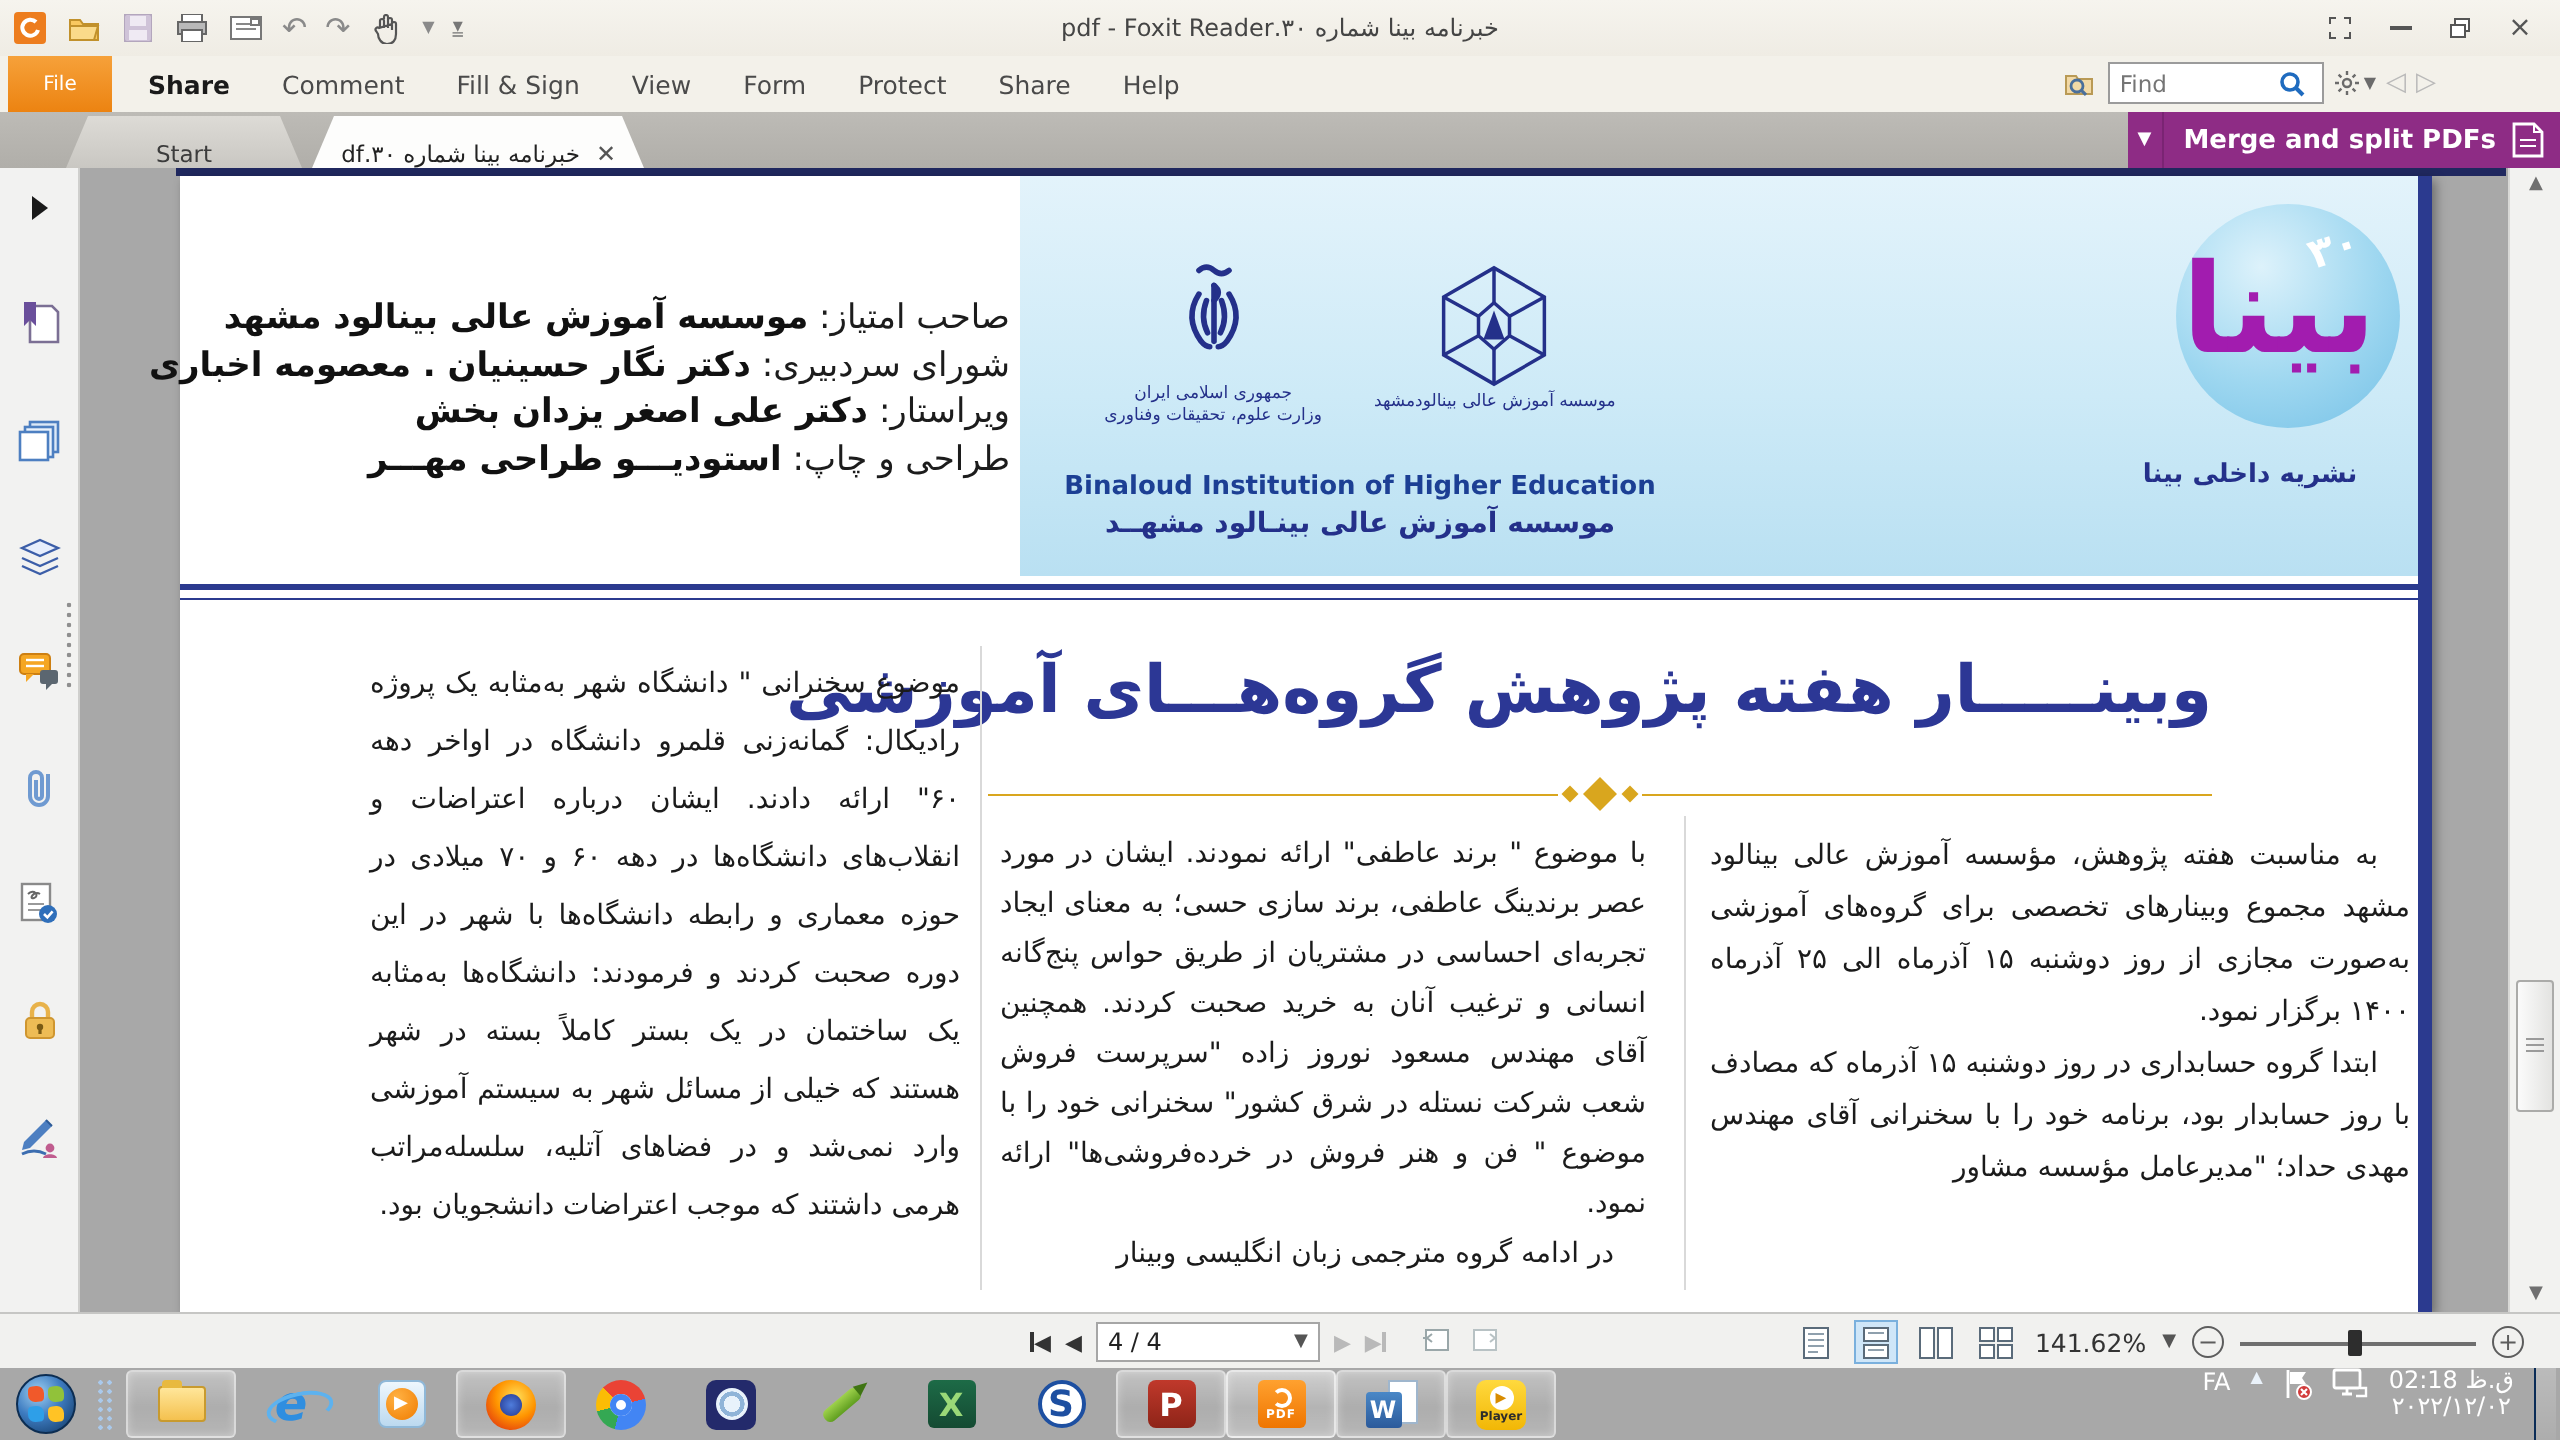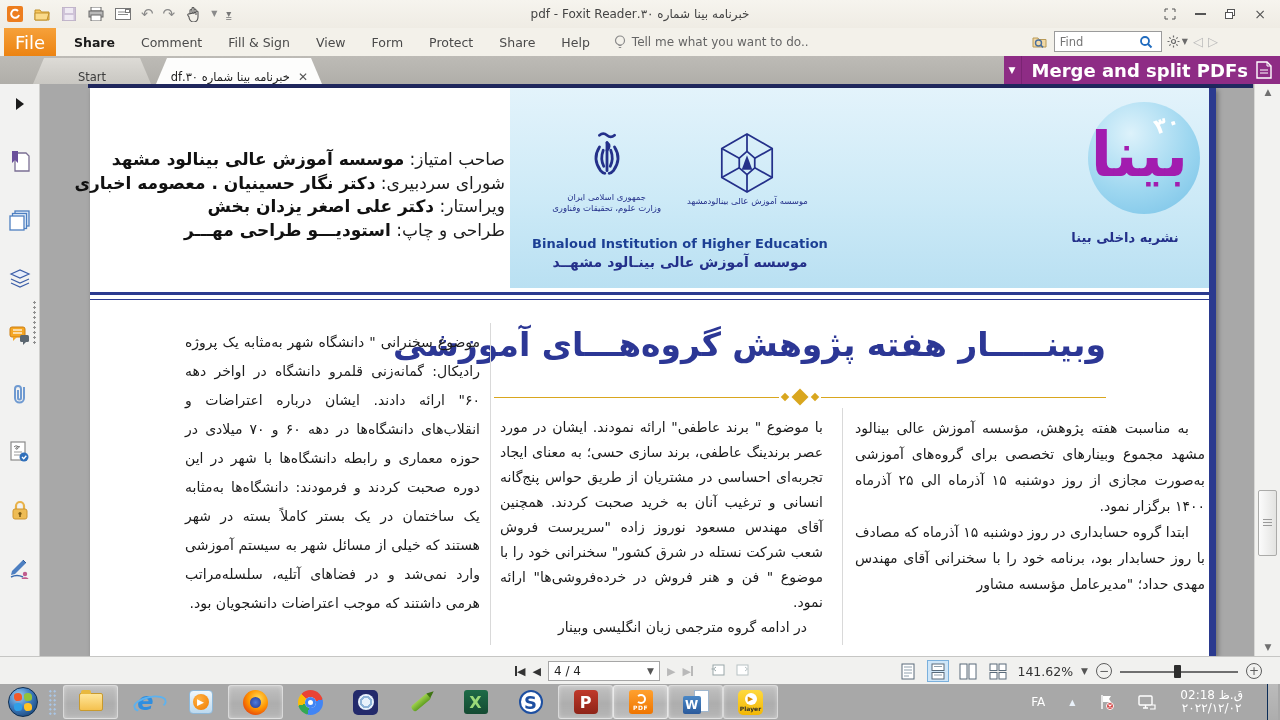--- a/index.html
+++ b/index.html
@@ -12,39 +12,39 @@
   .qat { display:flex; align-items:center; gap:9px; padding-left:6px; }
   .qat .qi { width:18px; height:18px; display:flex; align-items:center; justify-content:center; }
   .qat .txt-ic { font-size:15px; color:#8a8a8a; line-height:1; }
   .title-text { position:absolute; left:0; right:0; text-align:center; color:#444; font-size:12px; pointer-events:none; }
   .winctl { position:absolute; right:4px; top:0; height:28px; display:flex; align-items:center; gap:14px; padding-right:8px; }
   .winctl .wbtn { width:16px; height:16px; display:flex; align-items:center; justify-content:center; color:#555; }
   .bar-min { width:11px; height:2px; background:#555; }
 
   
   .ribbon { position:absolute; top:28px; left:0; right:0; height:28px; background:#f3f1ea; display:flex; align-items:stretch; }
-  .file-tab { width:52px; margin-left:4px; background:linear-gradient(#f6a13a,#ec8311); color:#fff; font-size:18px; display:flex; align-items:center; justify-content:center; }
+  .file-tab { width:52px; margin-left:4px; background:linear-gradient(#f6a13a,#ec8311); color:#fff; font-size:10px; display:flex; align-items:center; justify-content:center; }
   .rtabs { display:flex; align-items:center; gap:26px; padding-left:18px; color:#4a4a4a; font-size:12.5px; }
   .rtab.active { color:#1a1a1a; font-weight:bold; }
   .tellme { display:flex; align-items:center; gap:6px; margin-left:24px; color:#666; font-size:12px; }
   .findgrp { position:absolute; right:62px; top:3px; display:flex; align-items:center; gap:5px; }
   .findbox { width:108px; height:21px; background:#fff; border:1px solid #9b9b9b; display:flex; align-items:center; }
   .findbox input { border:0; outline:0; width:84px; font-size:11.5px; padding-left:5px; color:#777; background:transparent; font-family:inherit; }
   .arrow-ltgray { color:#b9b9b9; font-size:13px; }
   .gear-grp { display:flex; align-items:center; gap:2px; color:#6b6b6b; }
 
   
   .tabbar { position:absolute; top:56px; left:0; right:0; height:28px; background:linear-gradient(#bdbbb6,#b0aea9); display:flex; align-items:flex-end; }
   .dtab { height:26px; display:flex; align-items:flex-end; justify-content:center; font-size:11.5px; clip-path:polygon(11px 0, calc(100% - 11px) 0, 100% 100%, 0 100%); padding:0 14px; }
   .dtab.start { margin-left:33px; width:118px; background:linear-gradient(#dddbd6,#c9c7c2); color:#3c3c3c; }
   .dtab.doc { margin-left:5px; width:166px; background:#fdfdfc; color:#222; gap:8px; }
   .dtab .close-x { color:#555; font-size:12px; }
   .merge-banner { margin-left:auto; height:28px; display:flex; align-items:center; background:#8e2c85; color:#fff; }
   .merge-caret { width:18px; text-align:center; font-size:9px; border-right:1px solid #7a2473; height:100%; display:flex; align-items:center; justify-content:center; }
-  .merge-label { font-weight:bold; font-size:18px; padding:0 8px 0 10px; }
+  .merge-label { font-weight:bold; font-size:13px; padding:0 8px 0 10px; }
   .merge-pdfic { margin-right:8px; }
 
   
   .sidebar { position:absolute; left:0; top:84px; width:40px; bottom:64px; background:#f2f2f1; border-right:1px solid #cfcfcd; display:flex; flex-direction:column; align-items:center; }
   .sb-ic { width:24px; height:24px; margin-top:34px; display:flex; align-items:center; justify-content:center; }
   .sb-ic:first-child { margin-top:8px; }
   .sb-grip { position:absolute; right:2px; top:216px; width:5px; height:46px;
     background-image:radial-gradient(circle,#8f8f8f 1px,transparent 1.3px); background-size:5px 5px; }
 
   
@@ -142,21 +142,21 @@
   .psi-ic { width:24px; height:24px; border-radius:4px; background:linear-gradient(#c0392b,#8e2418); color:#fff; font-weight:bold; font-size:16px; display:flex; align-items:center; justify-content:center; }
   .fx-ic { width:24px; height:24px; border-radius:3px; background:linear-gradient(#ffa12f,#ef7500); color:#fff; display:flex; flex-direction:column; align-items:center; justify-content:center; position:relative; }
   .fx-ic .swirl { width:10px; height:10px; border:2.5px solid #fff; border-left-color:transparent; border-radius:50%; }
   .fx-ic .pdf { font-size:6px; font-weight:bold; letter-spacing:.5px; }
   .wd-ic { position:relative; width:26px; height:24px; }
   .wd-ic .pg { position:absolute; right:0; top:0; width:15px; height:22px; background:#fff; border:1px solid #9fb6cd; }
   .wd-ic .w { position:absolute; left:0; bottom:0; width:18px; height:18px; background:linear-gradient(#4a88c7,#2b5a9b); color:#fff; font-weight:bold; font-size:12px; display:flex; align-items:center; justify-content:center; border-radius:2px; }
   .pl-ic { width:25px; height:25px; border-radius:5px; background:linear-gradient(#ffd93e,#f2b705); display:flex; flex-direction:column; align-items:center; justify-content:center; }
   .pl-ic .pc { width:12px; height:12px; border-radius:50%; background:#fff; color:#d88c00; font-size:7px; display:flex; align-items:center; justify-content:center; }
   .pl-ic .lbl { font-size:6px; color:#2d2d2d; font-weight:bold; }
-  .tray { margin-left:auto; height:36px; display:flex; align-items:center; gap:24px; color:#fff; padding-right:2px; }
+  .tray { margin-left:auto; height:36px; display:flex; align-items:flex-start; gap:10px; color:#fff; padding-right:2px; }
   .tray .lang { font-size:12px; }
   .tray .chev { font-size:8px; color:#eaf2fa; }
   .clock { text-align:center; font-size:12px; line-height:13px; white-space:nowrap; }
   .showdesk { width:11px; height:36px; background:linear-gradient(rgba(255,255,255,.22),rgba(255,255,255,.06)); border-left:1px solid #0a2c57; }
 
   svg { display:block; }
 </style>
 </head>
 <body>
 
@@ -232,27 +232,20 @@
     <div class="file-tab">File</div>
     <div class="rtabs">
       <span class="rtab active">Share</span>
       <span class="rtab">Comment</span>
       <span class="rtab">Fill &amp; Sign</span>
       <span class="rtab">View</span>
       <span class="rtab">Form</span>
       <span class="rtab">Protect</span>
       <span class="rtab">Share</span>
       <span class="rtab">Help</span>
-    </div>
-    <div class="tellme">
-      <svg width="12" height="15" viewBox="0 0 12 15">
-          <circle cx="6" cy="5.5" r="4.5" fill="none" stroke="#8a8a8a" stroke-width="1.2"></circle>
-          <path d="M4.5 10.5h3M4.8 12.5h2.4" stroke="#8a8a8a" stroke-width="1.2"></path>
-        </svg>
-      <span>Tell me what you want to do..</span>
     </div>
     <div class="findgrp">
       <span>
         <svg width="17" height="14" viewBox="0 0 17 14">
             <path d="M1 3h5l1 1.5h7V12H1z" fill="#f2d9a6" stroke="#b99a55"></path>
             <circle cx="6.5" cy="8" r="3" fill="none" stroke="#4a6f9b" stroke-width="1.4"></circle>
             <line x1="8.7" y1="10.2" x2="11" y2="12.4" stroke="#4a6f9b" stroke-width="1.6"></line>
           </svg>
       </span>
       <span class="findbox">

